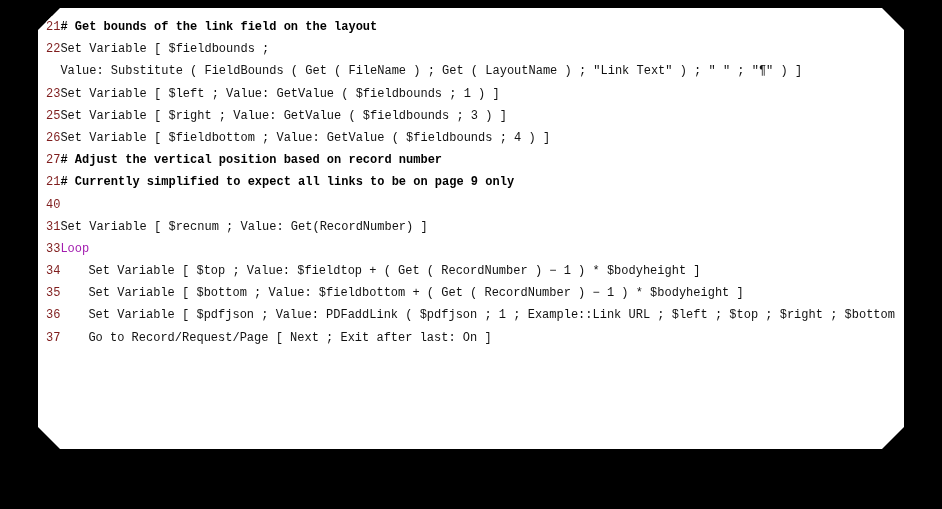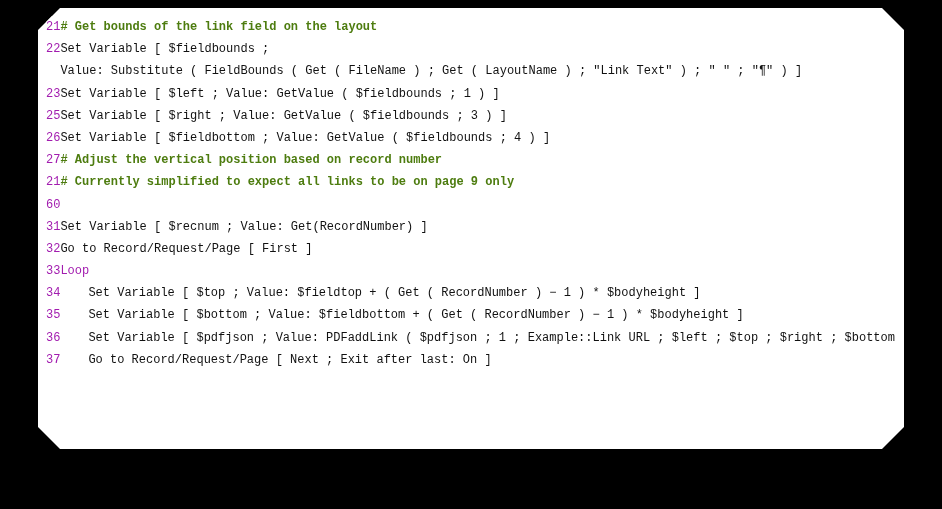--- a/index.html
+++ b/index.html
@@ -44,34 +44,34 @@
     border-collapse: collapse;
     width: 100%;
   }
   table.src td {
     vertical-align: top;
     padding: 0;
   }
   td.gut {
     width: 34px;
     text-align: center;
-    color: #a21caf;
+    color: #7f1d1d;
     background: #fff;
     padding-right: 10px;
     user-select: none;
     font-variant-numeric: tabular-nums;
     line-height: 1.85;
   }
   td.line {
     white-space: pre;
     color: #111;
     line-height: 1.85;
   }
   .kw  { color: #a21caf; }       
-  .cm  { color: #4d7c0f; font-weight: 600; } 
+  .cm  { color: #000000; font-weight: 600; } 
   .indent1 { padding-left: 28px; display: inline-block; }
 </style>
 </head>
 <body>
 
 <div class="card-wrap">
   <div class="card">
     <div class="code">
       <table class="src">
         <tbody id="src-body">
@@ -98,30 +98,26 @@
             </tr>
             <tr>
               <td class="gut">27</td>
               <td class="line"><span class="cm"># Adjust the vertical position based on record number</span></td>
             </tr>
             <tr>
               <td class="gut">21</td>
               <td class="line"><span class="cm"># Currently simplified to expect all links to be on page 9 only</span></td>
             </tr>
             <tr>
-              <td class="gut">60</td>
+              <td class="gut">40</td>
               <td class="line"><span></span></td>
             </tr>
             <tr>
               <td class="gut">31</td>
               <td class="line"><span>Set Variable [ $recnum ; Value: Get(RecordNumber) ]</span></td>
-            </tr>
-            <tr>
-              <td class="gut">32</td>
-              <td class="line"><span>Go to Record/Request/Page [ First ]</span></td>
             </tr>
             <tr>
               <td class="gut">33</td>
               <td class="line"><span class="kw">Loop</span></td>
             </tr>
             <tr>
               <td class="gut">34</td>
               <td class="line"><span class="indent1">Set Variable [ $top ; Value: $fieldtop + ( Get ( RecordNumber ) − 1 ) * $bodyheight ]</span></td>
             </tr>
             <tr>

